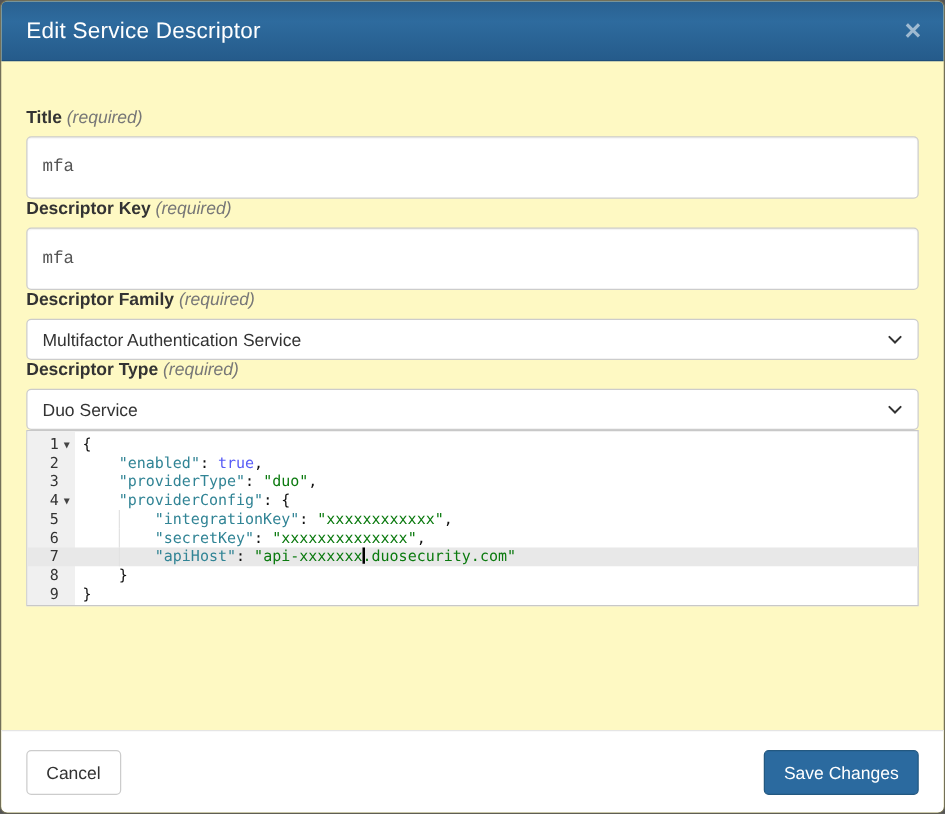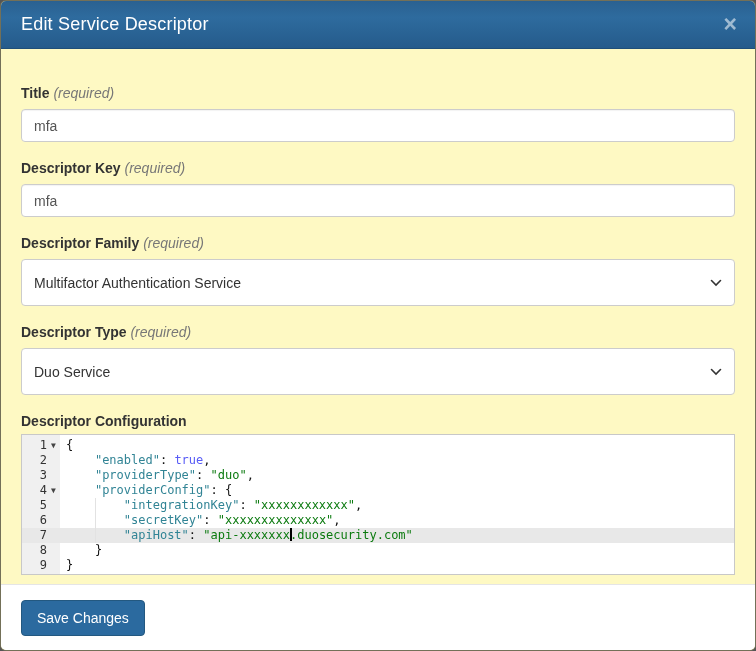--- a/index.html
+++ b/index.html
@@ -25,39 +25,39 @@
   }
   .modal-title { color: #ffffff; font-size: 18px; font-weight: 500; letter-spacing: 0.2px; }
   .close-btn {
     margin-left: auto; background: none; border: none; cursor: pointer;
     color: rgba(255,255,255,0.55); font-size: 23px; font-weight: 700; line-height: 1;
     font-family: "Liberation Sans", sans-serif; padding: 0 2px;
   }
 
   
   .modal-body { flex: 1 1 auto; padding: 37px 20px 0 20px; overflow: hidden; }
-  .form-group { margin-bottom: 19px; }
+  .form-group { }
   .form-group.last { margin-bottom: 0; }
   .field-label { display: block; font-size: 14px; line-height: 15px; margin-bottom: 8px; color: #333; }
   .field-label .lbl { font-weight: 700; }
   .field-label .req { font-style: italic; font-weight: 400; color: #777; }
   .field-label.no-req { margin-bottom: 5px; }
 
   .text-input {
-    width: 100%; height: 33px;
+    width: 100%; height: 50px;
     border: 1px solid #ccc; border-radius: 4px;
     padding: 6px 12px; font-size: 14px; color: #555;
-    font-family: Liberation Sans, sans-serif;
+    font-family: Liberation Mono, monospace;
     background: #fff;
     box-shadow: inset 0 1px 1px rgba(0,0,0,0.05);
     outline: none;
   }
 
   .select {
-    width: 100%; height: 47px;
+    width: 100%; height: 33px;
     border: 1px solid #ccc; border-radius: 4px;
     padding: 0 12px; font-size: 14px; color: #333;
     background: #fff;
     display: flex; align-items: center; cursor: pointer;
   }
   .select .chevron { margin-left: auto; display: flex; align-items: center; }
 
   
   .editor {
     width: 100%; height: 141px;
@@ -155,23 +155,20 @@
         <span>Duo Service</span>
         <span class="chevron">
           <svg width="12" height="8" viewBox="0 0 12 8">
               <path d="M1.5 1.5 L6 6 L10.5 1.5" stroke="#333" stroke-width="1.6" fill="none" stroke-linecap="round"></path>
             </svg>
         </span>
       </div>
     </div>
 
     <div class="form-group last">
-      <label class="field-label no-req">
-        <span class="lbl">Descriptor Configuration</span>
-      </label>
       <div class="editor">
           <div class="ed-row">
             <div class="ed-gutter-cell">
               <span class="num">1</span>
               <span class="fold">▼</span>
             </div>
             <div class="ed-code"><span class="tok-punct">{</span></div>
           </div>
           <div class="ed-row">
             <div class="ed-gutter-cell">
@@ -228,16 +225,17 @@
               <span class="fold"></span>
             </div>
             <div class="ed-code"><span class="tok-punct">}</span></div>
           </div>
         </div>
     </div>
 
   </div>
 
   <div class="modal-footer">
+    <button class="btn btn-cancel">Cancel</button>
     <button class="btn btn-save">Save Changes</button>
   </div>
 
 </div>
 
 </body></html>

